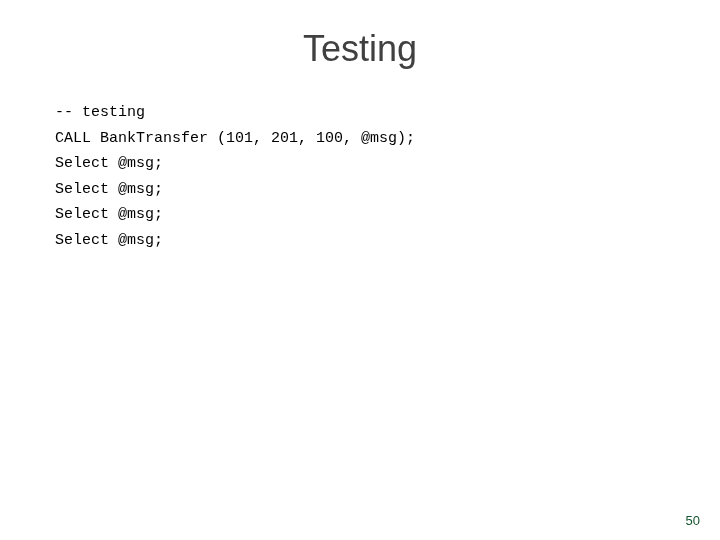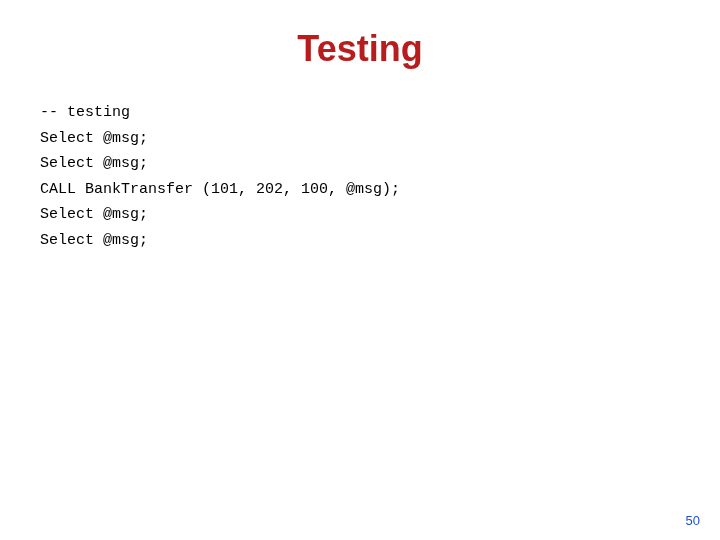--- a/index.html
+++ b/index.html
@@ -19,59 +19,59 @@
     .page-container {
       width: 720px;
       height: 540px;
       position: relative;
       background: #ffffff;
     }
 
     .title {
       text-align: center;
       font-size: 36px;
-      font-weight: bold;
-      color: #b91c1c;
+      font-weight: normal;
+      color: #404040;
       padding-top: 28px;
       padding-bottom: 20px;
     }
 
     .code-block {
-      margin-left: 40px;
+      margin-left: 55px;
       margin-top: 10px;
       font-family: 'Courier New', Courier, monospace;
       font-size: 15px;
       color: #000000;
       line-height: 1.7;
     }
 
     .code-line {
       display: block;
       white-space: pre;
     }
 
     .page-number {
       position: absolute;
       bottom: 12px;
       right: 20px;
       font-size: 13px;
-      color: #1d4ed8;
+      color: #14532d;
     }
   </style>
 </head>
 <body>
 
 <div class="page-container">
 
   <div class="title">Testing</div>
 
   <div class="code-block">
     <span class="code-line">-- testing</span>
+    <span class="code-line">CALL BankTransfer (101, 201, 100, @msg);</span>
     <span class="code-line">Select @msg;</span>
     <span class="code-line">Select @msg;</span>
-    <span class="code-line">CALL BankTransfer (101, 202, 100, @msg);</span>
     <span class="code-line">Select @msg;</span>
     <span class="code-line">Select @msg;</span>
   </div>
 
   <div class="page-number">50</div>
 
 </div>
 
 </body></html>

